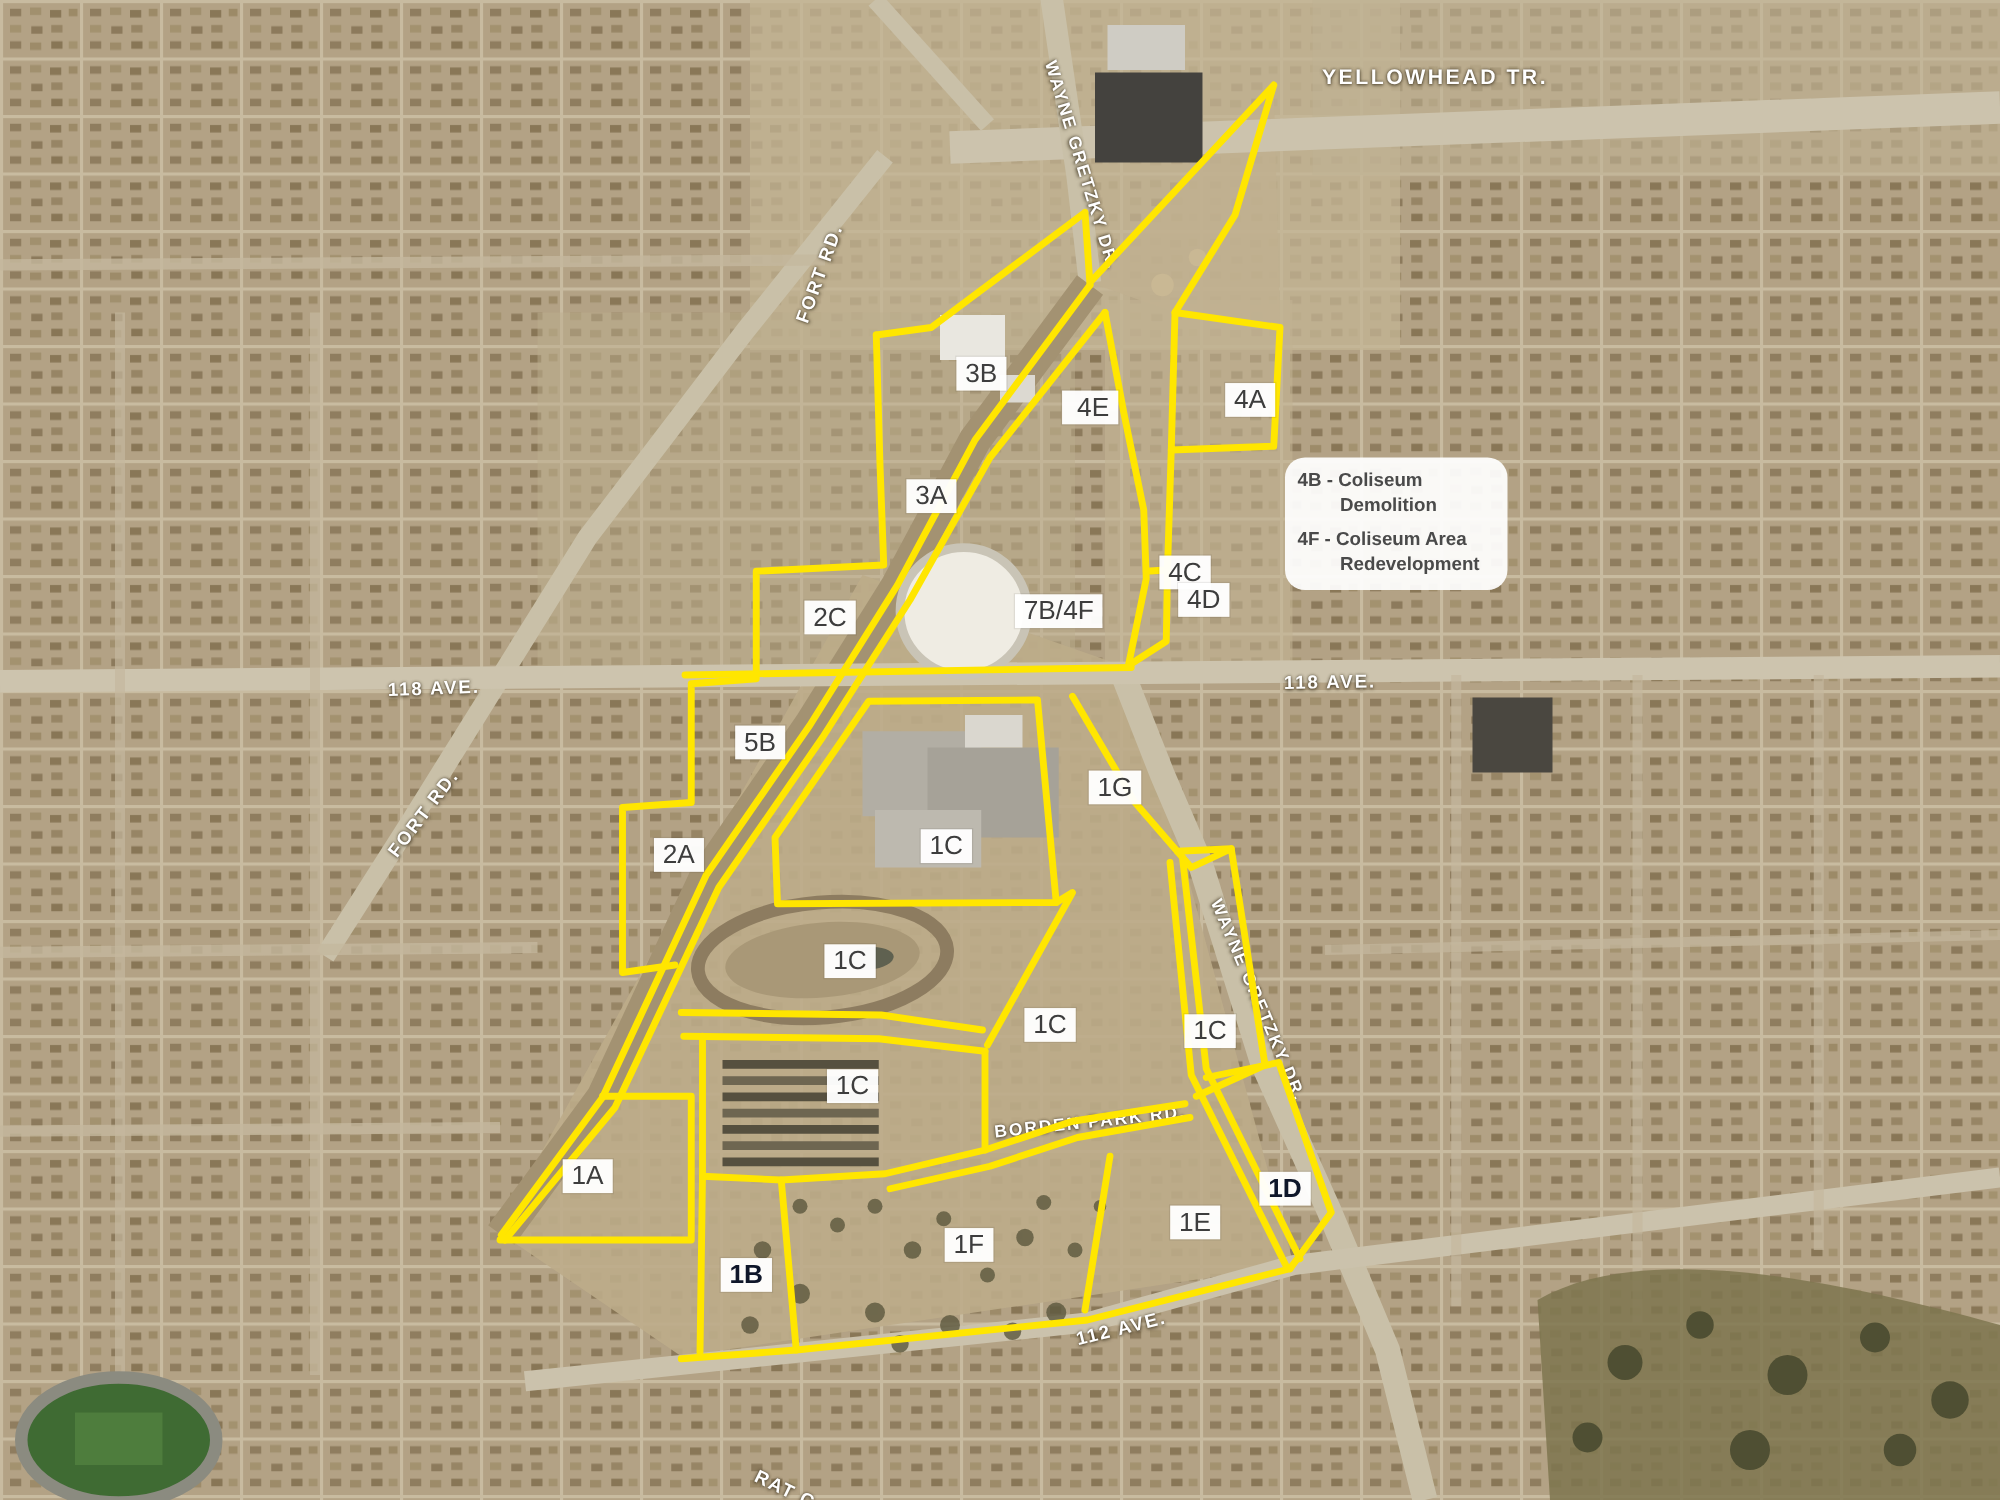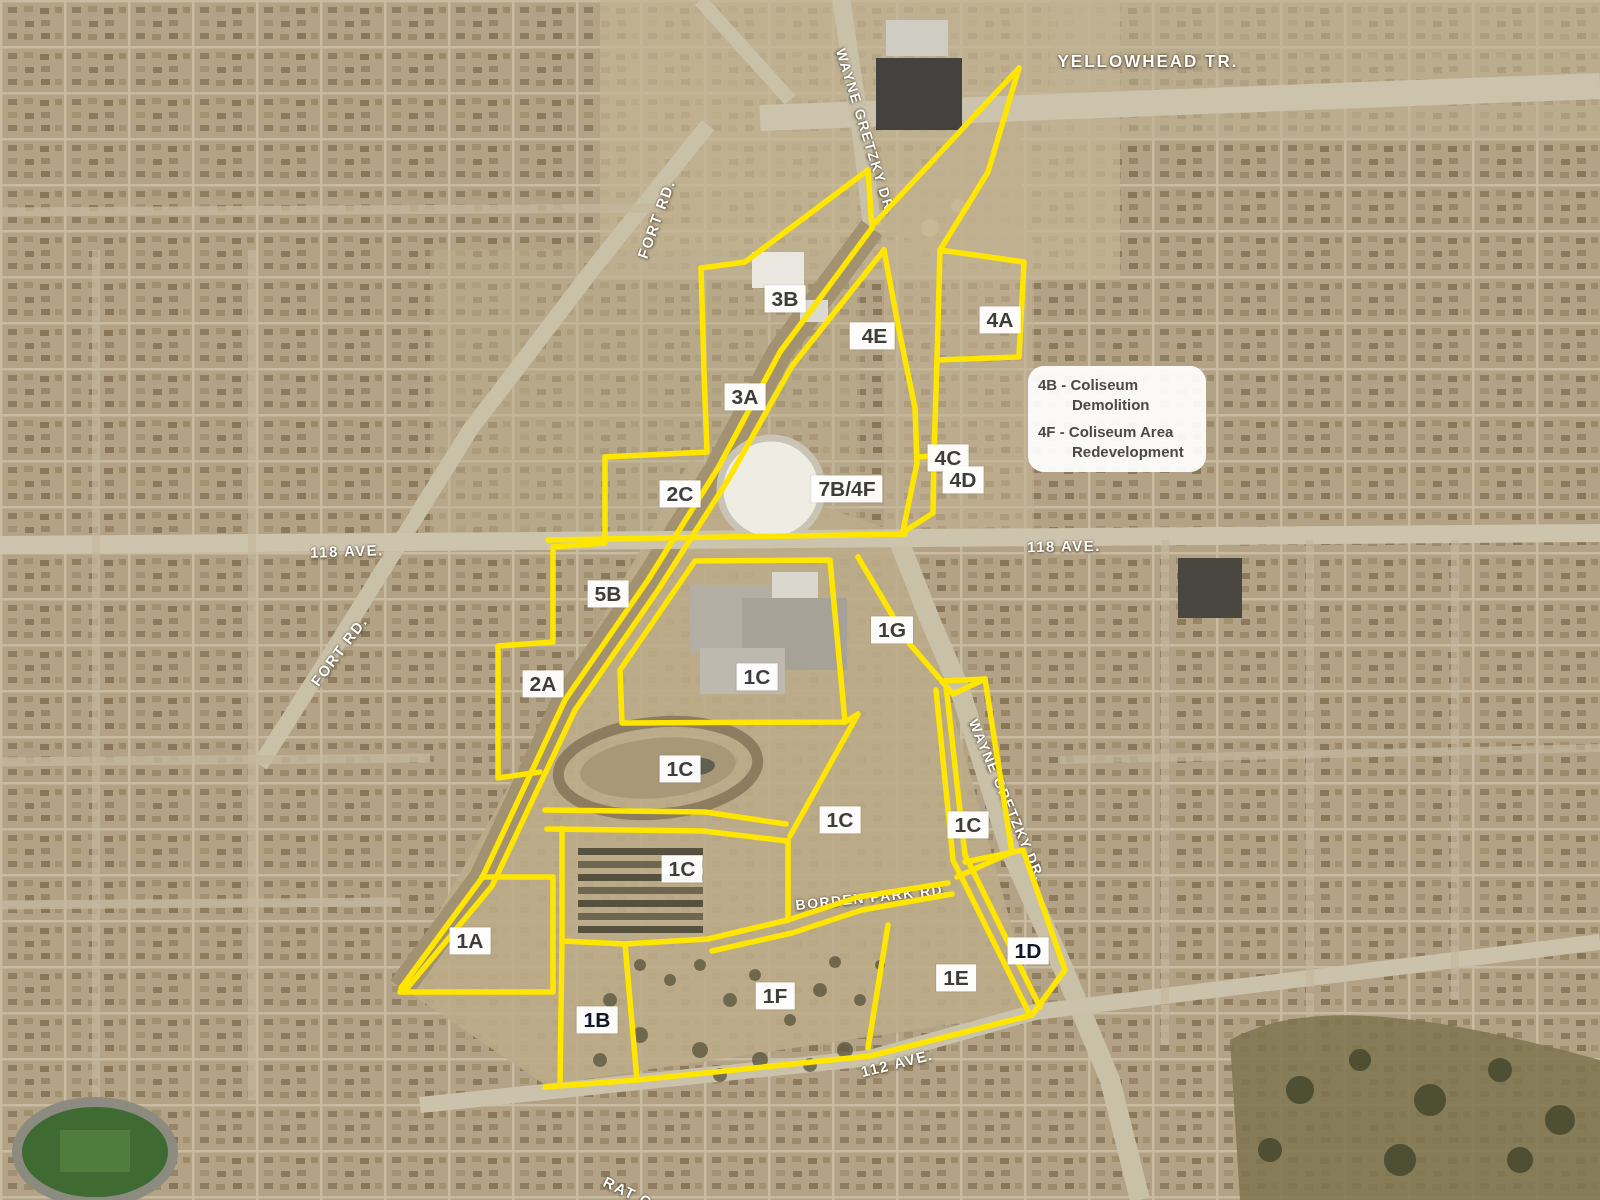--- a/index.html
+++ b/index.html
@@ -6,21 +6,21 @@
   #stage{position:relative;width:1600px;height:1200px;overflow:hidden;
          font-family:"Liberation Sans",sans-serif;}
   .layer{position:absolute;left:0;top:0;width:1600px;height:1200px;}
   svg{display:block;}
   .bnd{fill:none;stroke:var(--boundary,#ffe600);stroke-width:5.5;
        stroke-linejoin:round;stroke-linecap:round;}
   .street{position:absolute;color:var(--street-text,#fff);font-weight:bold;
           font-size:15px;letter-spacing:1.5px;white-space:nowrap;
           text-shadow:0 1px 3px rgba(60,50,30,.9),0 0 2px rgba(60,50,30,.65);}
   .zone{position:absolute;background:rgba(255,255,255,.96);
-        color:var(--zone-text,#3d3d3d);font-weight:bold;font-size:21px;
+        color:var(--zone-text,#3d3d3d);font-weight:normal;font-size:21px;
         line-height:1.1;padding:2px 7px;transform:translate(-50%,-50%);
         box-shadow:0 0 0 1px rgba(0,0,0,.07);white-space:nowrap;}
   .zone.strong{color:#0f172a;font-weight:900;}
   #legend-box{position:absolute;left:1028px;top:366px;width:162px;
         background:rgba(255,255,255,.93);padding:9px 6px 11px 10px;
         font-weight:bold;font-size:15px;color:var(--legend-text,#4a4a4a);
         line-height:1.3;border-radius:16px;}
   #legend-box .indent{padding-left:34px;}
 </style>
 </head>
@@ -179,26 +179,26 @@
       <path class="bnd" d="M965,862 L1023,850 L1065,970 L1032,1015"></path>
       <path class="bnd" d="M888,925 L868,1048"></path>
       <path class="bnd" d="M1032,1015 L870,1056 L637,1080 L545,1087"></path>
       <path class="bnd" d="M562,941 L560,1082 M625,944 L637,1080"></path>
       <path class="bnd" d="M482,877 L553,877 L553,992 L400,992"></path>
     </g>
   </svg>
 
   <div class="zone" style="left:785px;top:299px;">3B</div>
   <div class="zone" style="left:745px;top:397px;text-align:center;">3A</div>
-  <div class="zone" style="left:872px;top:336px;padding-left:12px;">4E</div>
+  <div class="zone" style="left:872px;top:326px;padding-left:12px;">4E</div>
   <div class="zone" style="left:1000px;top:320px;">4A</div>
   <div class="zone" style="left:948px;top:411px;margin-top:47px;">4C</div>
   <div class="zone" style="left:963px;top:480px;">4D</div>
   <div class="zone" style="left:847px;top:489px;">7B/4F</div>
-  <div class="zone" style="left:680px;top:494px;">2C</div>
+  <div class="zone" style="left:664px;top:494px;">2C</div>
   <div class="zone" style="left:608px;top:594px;">5B</div>
   <div class="zone" style="left:543px;top:684px;">2A</div>
   <div class="zone" style="left:892px;top:630px;">1G</div>
   <div class="zone" style="left:757px;top:677px;">1C</div>
   <div class="zone" style="left:680px;top:769px;">1C</div>
   <div class="zone" style="left:840px;top:820px;">1C</div>
   <div class="zone" style="left:968px;top:825px;">1C</div>
   <div class="zone" style="left:682px;top:869px;">1C</div>
   <div class="zone" style="left:470px;top:941px;">1A</div>
   <div class="zone strong" style="left:597px;top:1020px;">1B</div>

